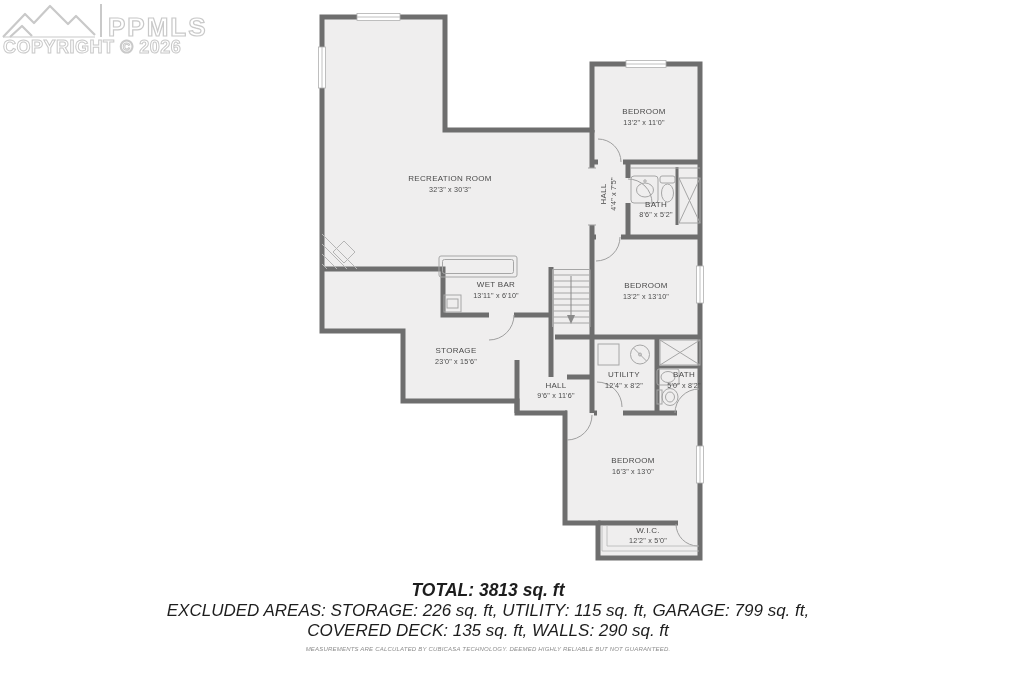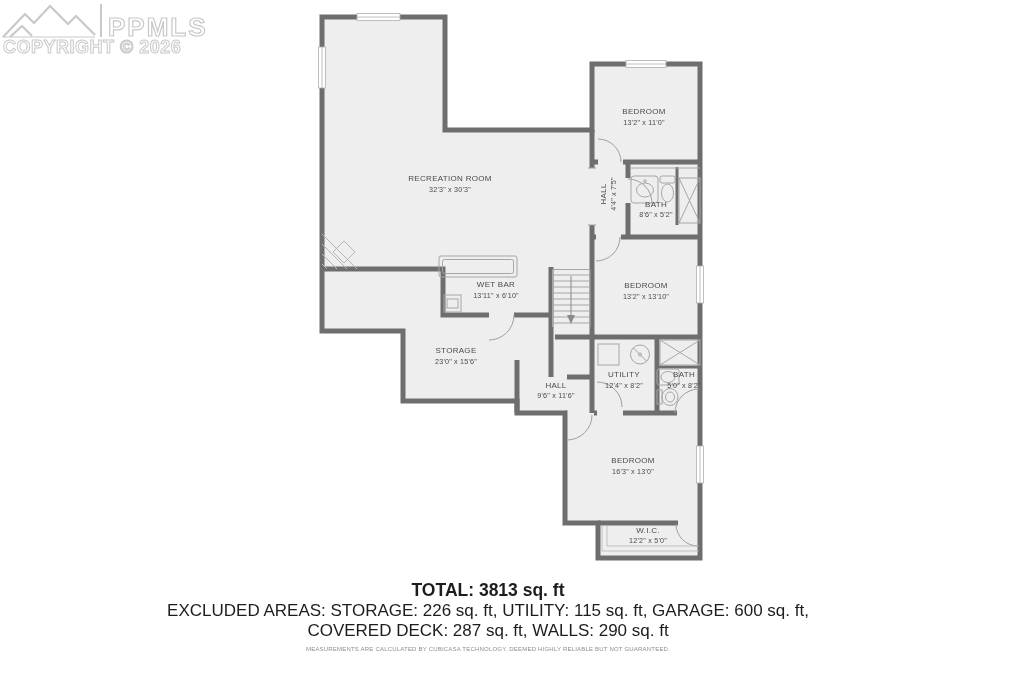--- a/index.html
+++ b/index.html
@@ -1,20 +1,20 @@
 <!DOCTYPE html>
 <html><head>
 <meta charset="utf-8">
 <style>
   html,body{margin:0;padding:0;background:#ffffff;}
   #stage{position:relative;width:1024px;height:682px;background:#ffffff;overflow:hidden;
          font-family:"Liberation Sans","DejaVu Sans",sans-serif;}
   #plan-svg{position:absolute;left:0;top:0;}
   .summary{position:absolute;left:0;top:580px;width:976px;text-align:center;color:#1d1d1d;}
-  .summary p{margin:0;font-size:17px;line-height:20.5px;}
+  .summary p{margin:0;font-size:17px;line-height:20.5px;font-style:italic;}
   .summary p.l1{font-weight:bold;font-size:17.5px;}
   .summary p.disc{font-size:6px;line-height:10px;color:#8d8d8d;letter-spacing:.2px;margin-top:2px;}
   text.rn{font-size:8px;fill:#4a4a4a;letter-spacing:.3px;text-anchor:middle;}
   text.rd{font-size:7.2px;fill:#4a4a4a;letter-spacing:.2px;text-anchor:middle;}
   .wm-txt{font-weight:bold;fill:none;stroke:#c9c9c9;}
 </style>
 </head>
 <body>
 
 <div id="stage">
@@ -199,18 +199,18 @@
       <path d="M 3 37 H 95" stroke-width="1"></path>
     </g>
     <line x1="101" y1="4" x2="101" y2="37" stroke="#c9c9c9" stroke-width="2"></line>
     <text class="wm-txt" x="108" y="36" font-size="26" letter-spacing="2" stroke-width="1.2">PPMLS</text>
     <text class="wm-txt" x="3" y="53" font-size="18" letter-spacing="0.5" stroke-width="1">COPYRIGHT © 2026</text>
   </g>
 </svg>
 
   <div class="summary">
     <p class="l1">TOTAL: 3813 sq. ft</p>
-    <p>EXCLUDED AREAS: STORAGE: 226 sq. ft, UTILITY: 115 sq. ft, GARAGE: 600 sq. ft,</p>
-    <p>COVERED DECK: 287 sq. ft, WALLS: 290 sq. ft</p>
+    <p>EXCLUDED AREAS: STORAGE: 226 sq. ft, UTILITY: 115 sq. ft, GARAGE: 799 sq. ft,</p>
+    <p>COVERED DECK: 135 sq. ft, WALLS: 290 sq. ft</p>
     <p class="disc">MEASUREMENTS ARE CALCULATED BY CUBICASA TECHNOLOGY. DEEMED HIGHLY RELIABLE BUT NOT GUARANTEED.</p>
   </div>
 
 </div>
 
 </body></html>

